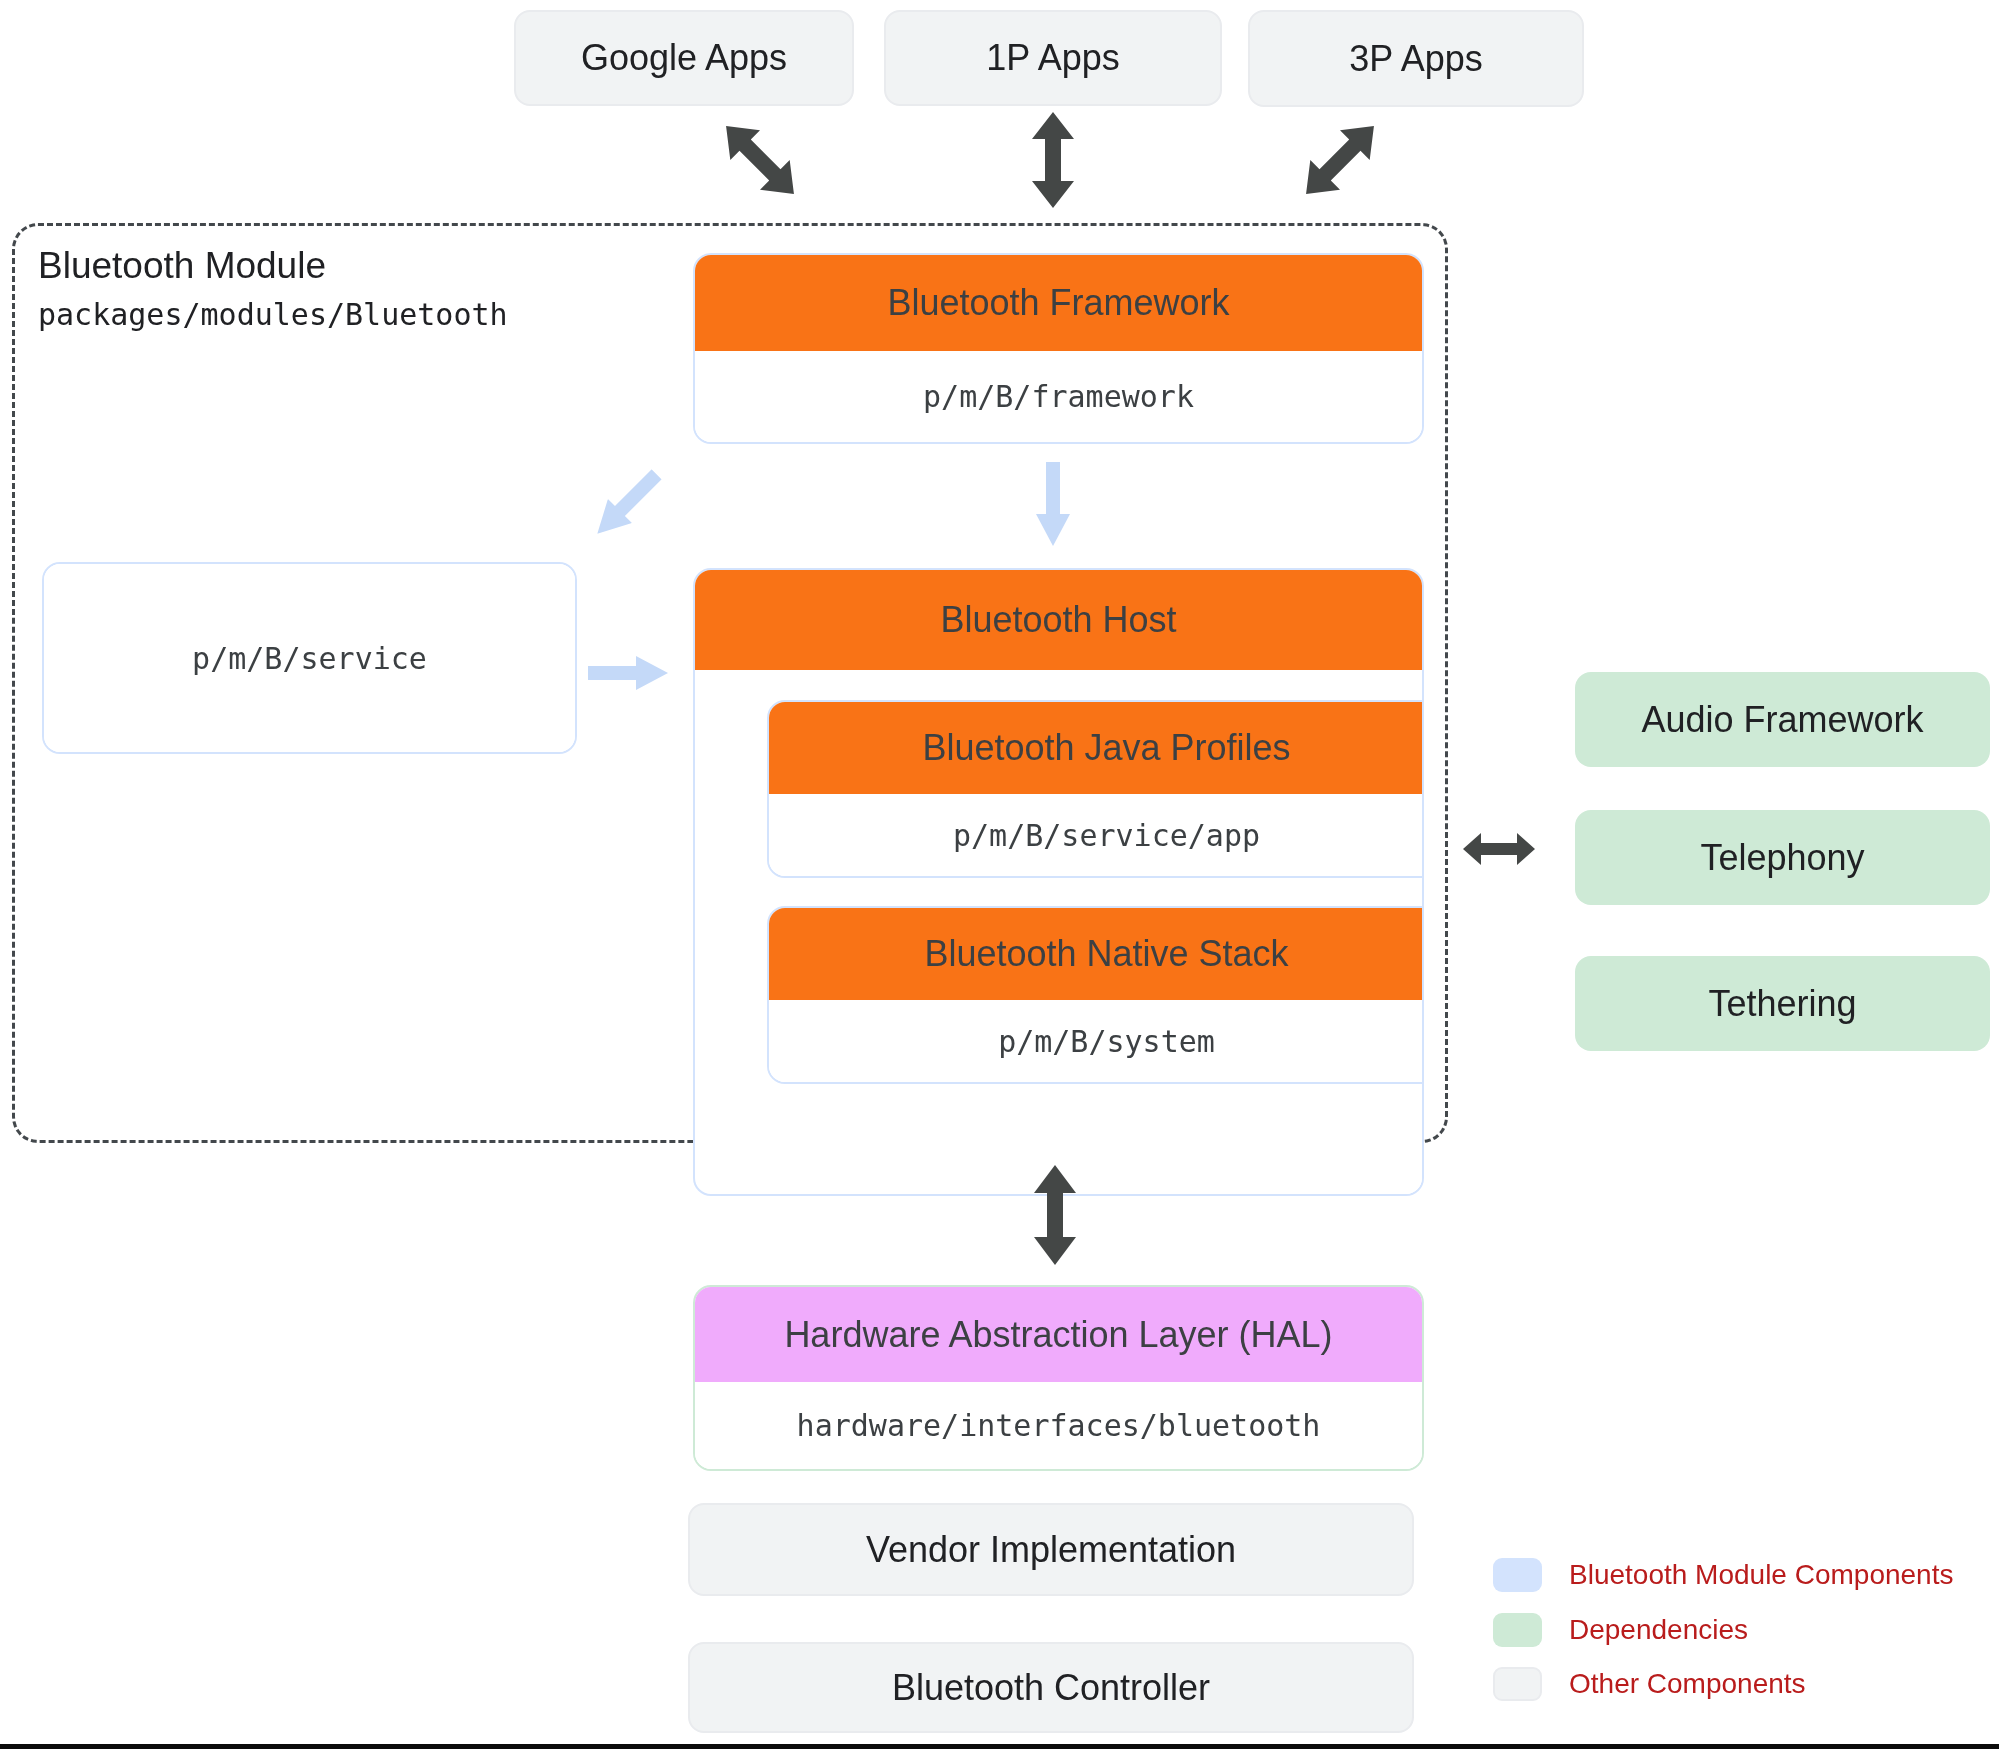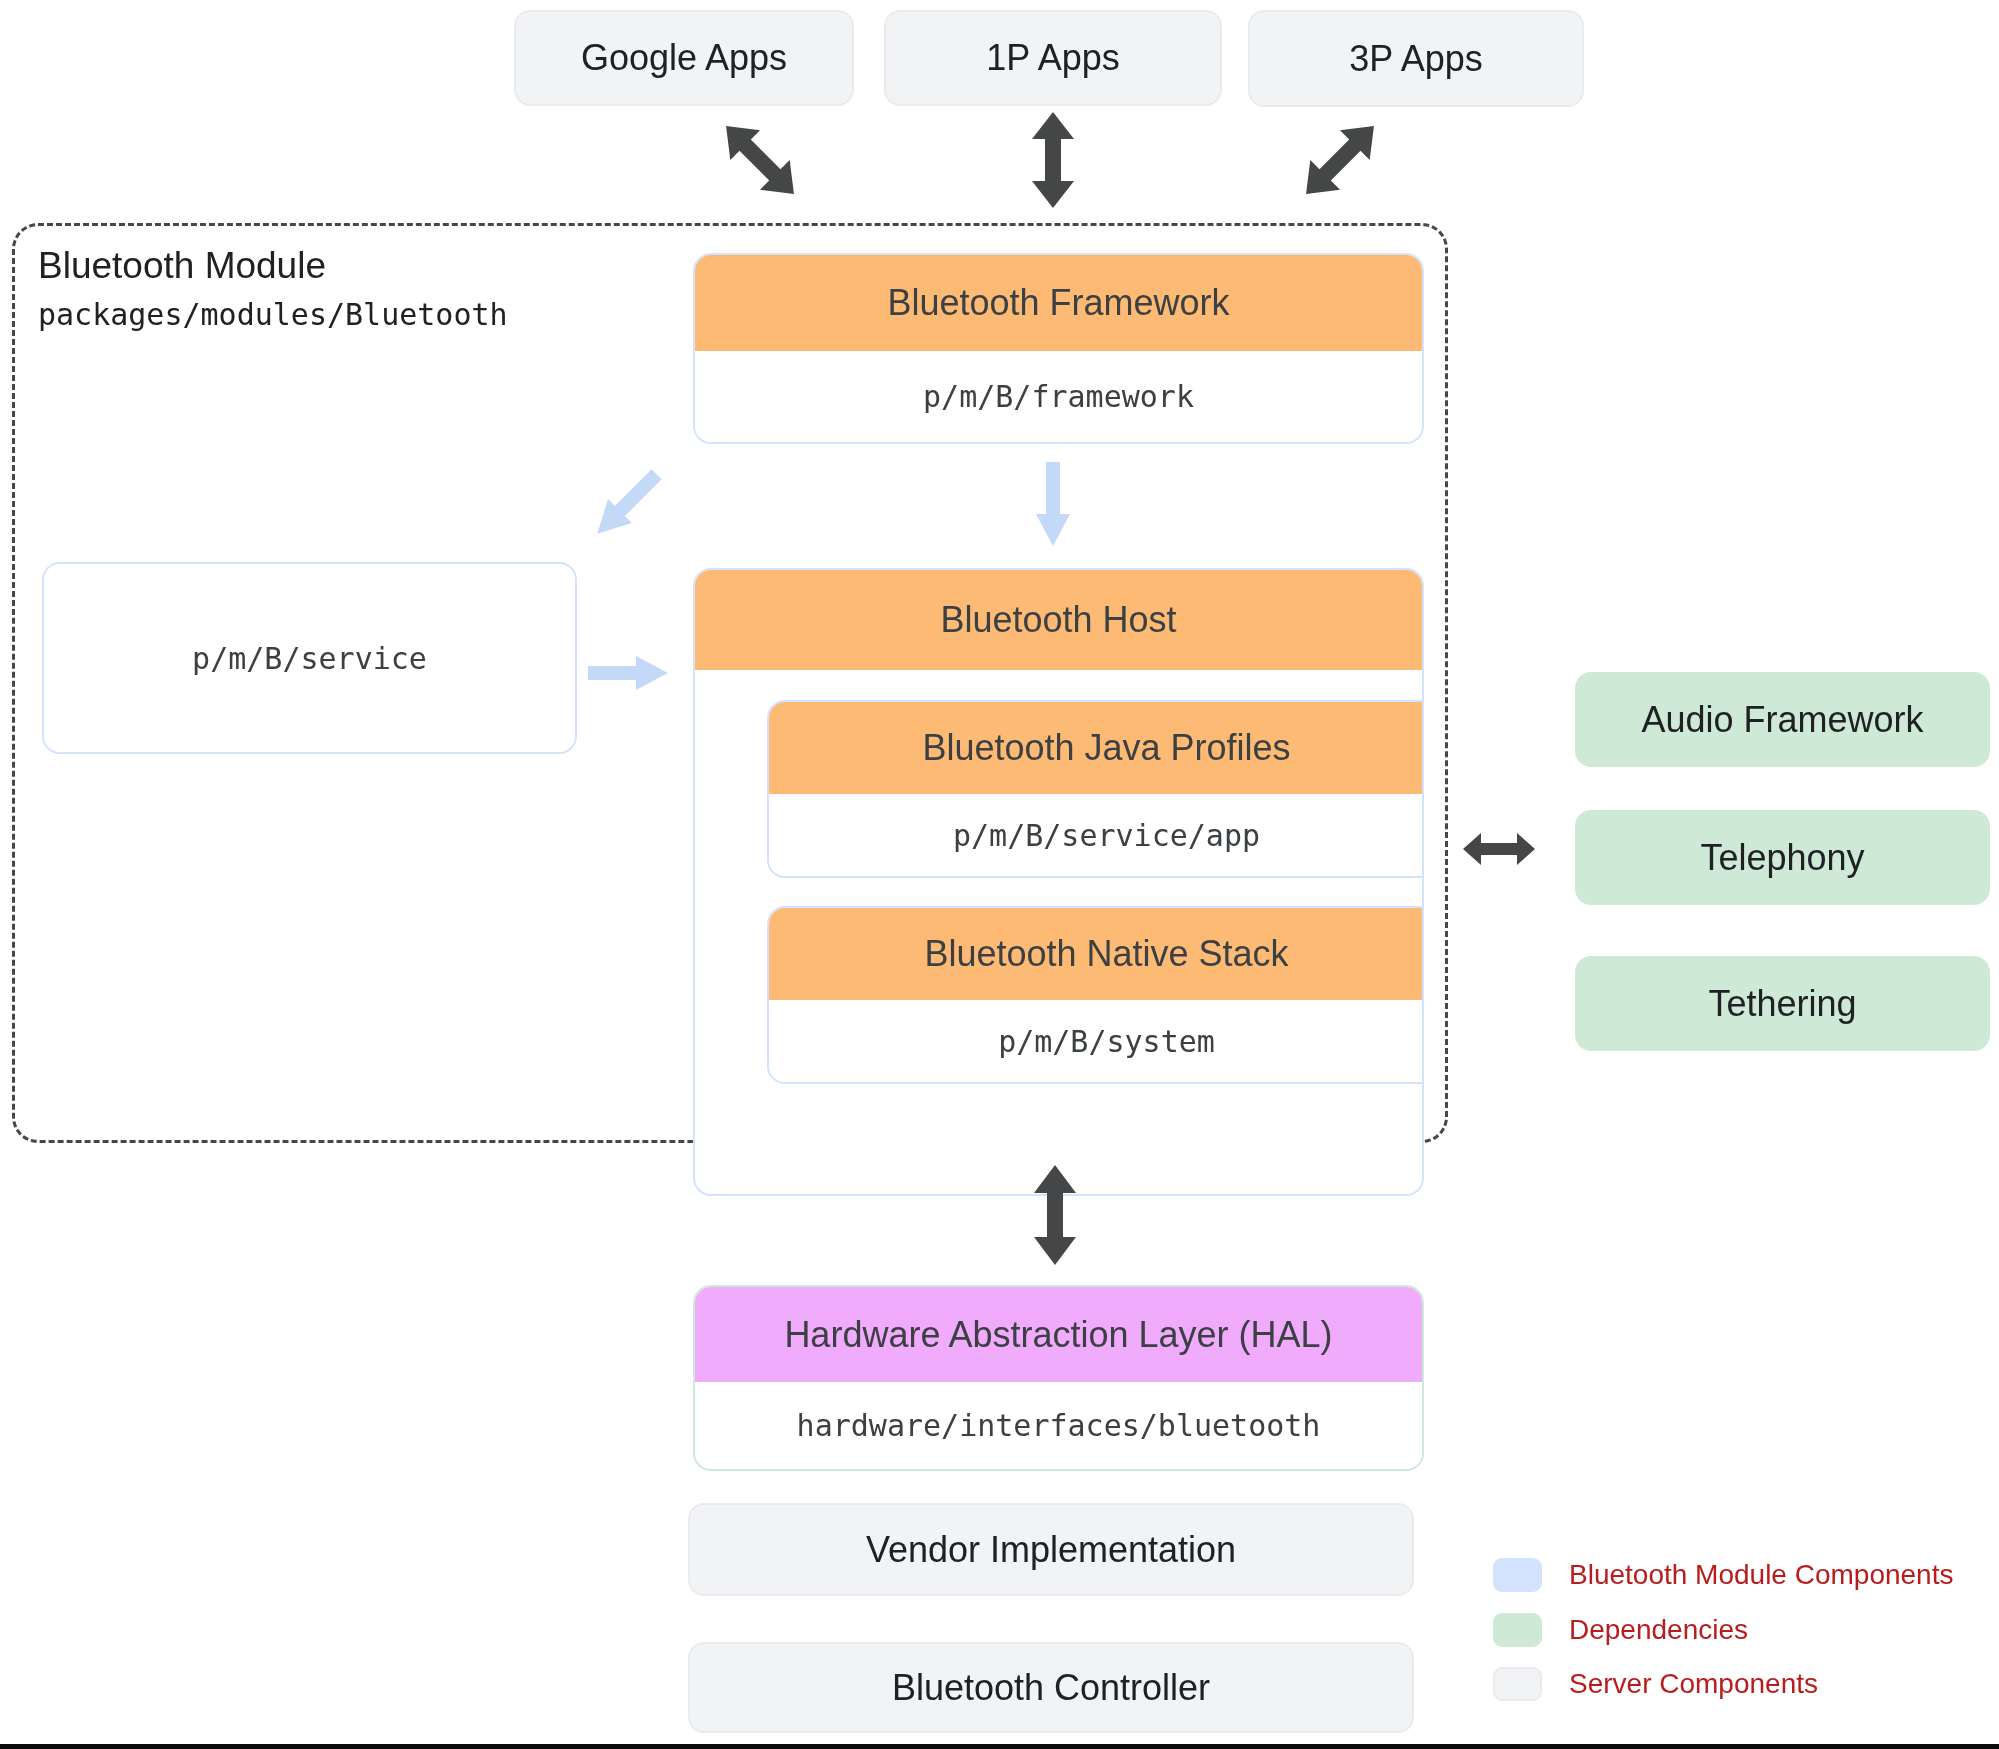--- a/index.html
+++ b/index.html
@@ -29,21 +29,21 @@
     overflow:hidden;
     background:#ffffff;
     display:flex;flex-direction:column;
   }
   .card.blue{border:2px solid #d3e3fd;}
   .card.green{border:2px solid #ceead6;}
   .card-h{
     display:flex;align-items:center;justify-content:center;
     font-size:36px;color:#3c4043;flex:0 0 auto;
   }
-  .card.blue .card-h{background:#fdba74;text-align:center;}
+  .card.blue .card-h{background:#f97316;text-align:center;}
   .card.green .card-h{background:#f0abfc;}
   .card-b{
     flex:1 1 auto;
     display:flex;align-items:center;justify-content:center;
     font-family:"DejaVu Sans Mono", monospace;
     font-size:30px;color:#3c4043;
     background:#ffffff;
   }
 
   
@@ -188,17 +188,17 @@
     <span>Bluetooth Controller</span>
   </div>
 
   <div class="abs legend-swatch blue" style="left:1493px;top:1558px;"></div>
   <div class="abs legend-label" style="left:1569px;top:1558px;">Bluetooth Module Components</div>
 
   <div class="abs legend-swatch green" style="left:1493px;top:1613px;"></div>
   <div class="abs legend-label" style="left:1569px;top:1613px;">Dependencies</div>
 
   <div class="abs legend-swatch gray" style="left:1493px;top:1667px;"></div>
-  <div class="abs legend-label" style="left:1569px;top:1667px;">Server Components</div>
+  <div class="abs legend-label" style="left:1569px;top:1667px;">Other Components</div>
 
   <div class="abs bottom-line" style="left:0;top:1744px;width:1999px;height:5px;"></div>
 
 </div>
 
 </body></html>

